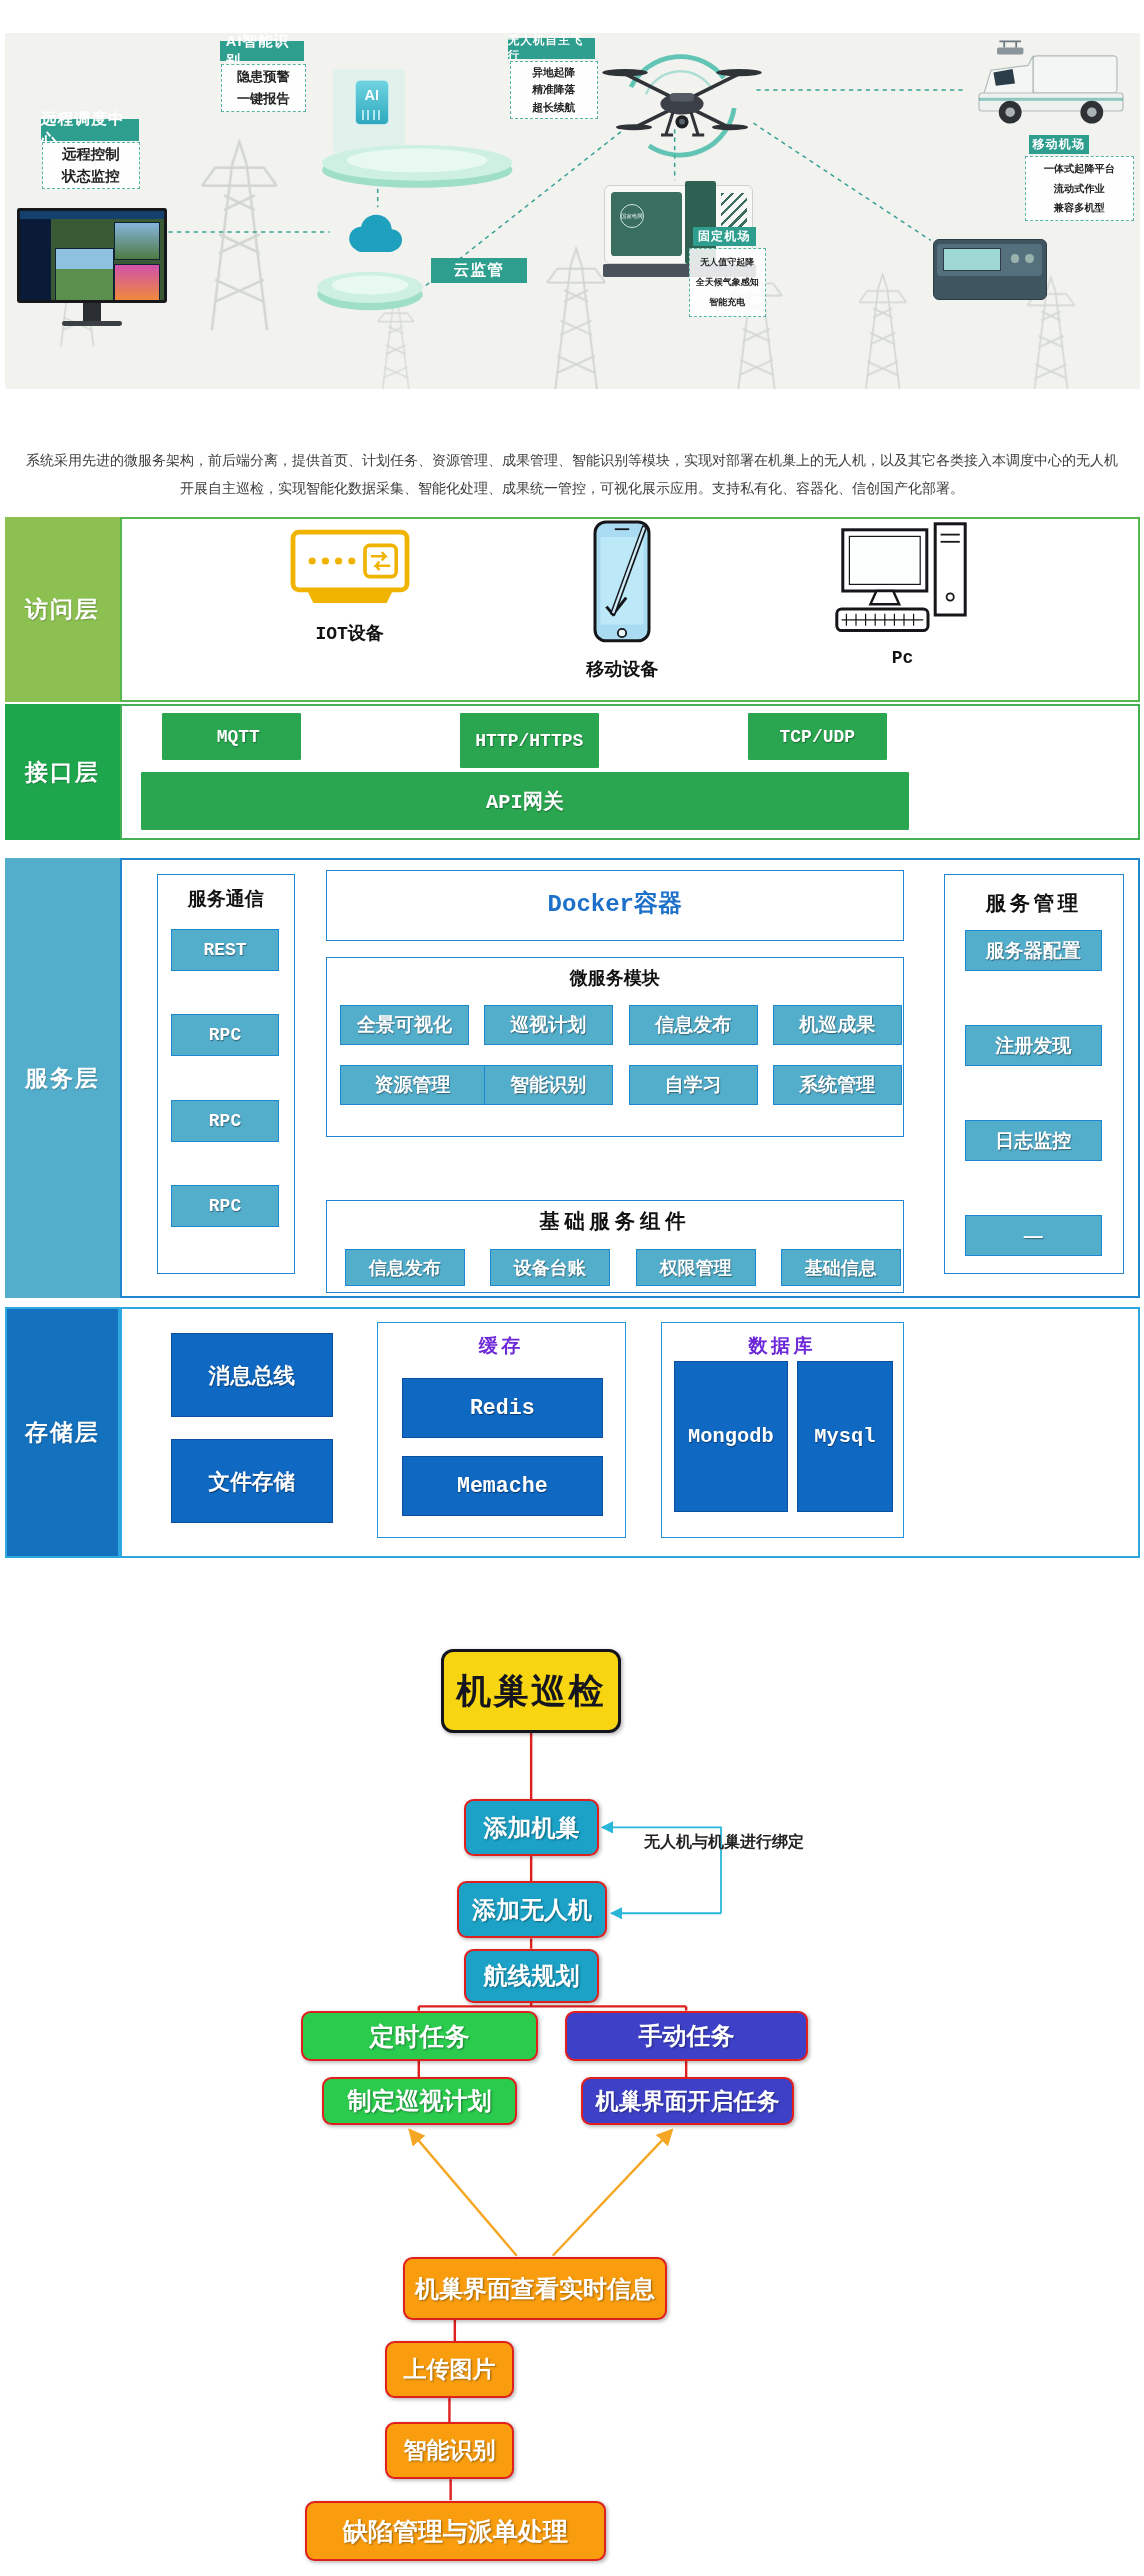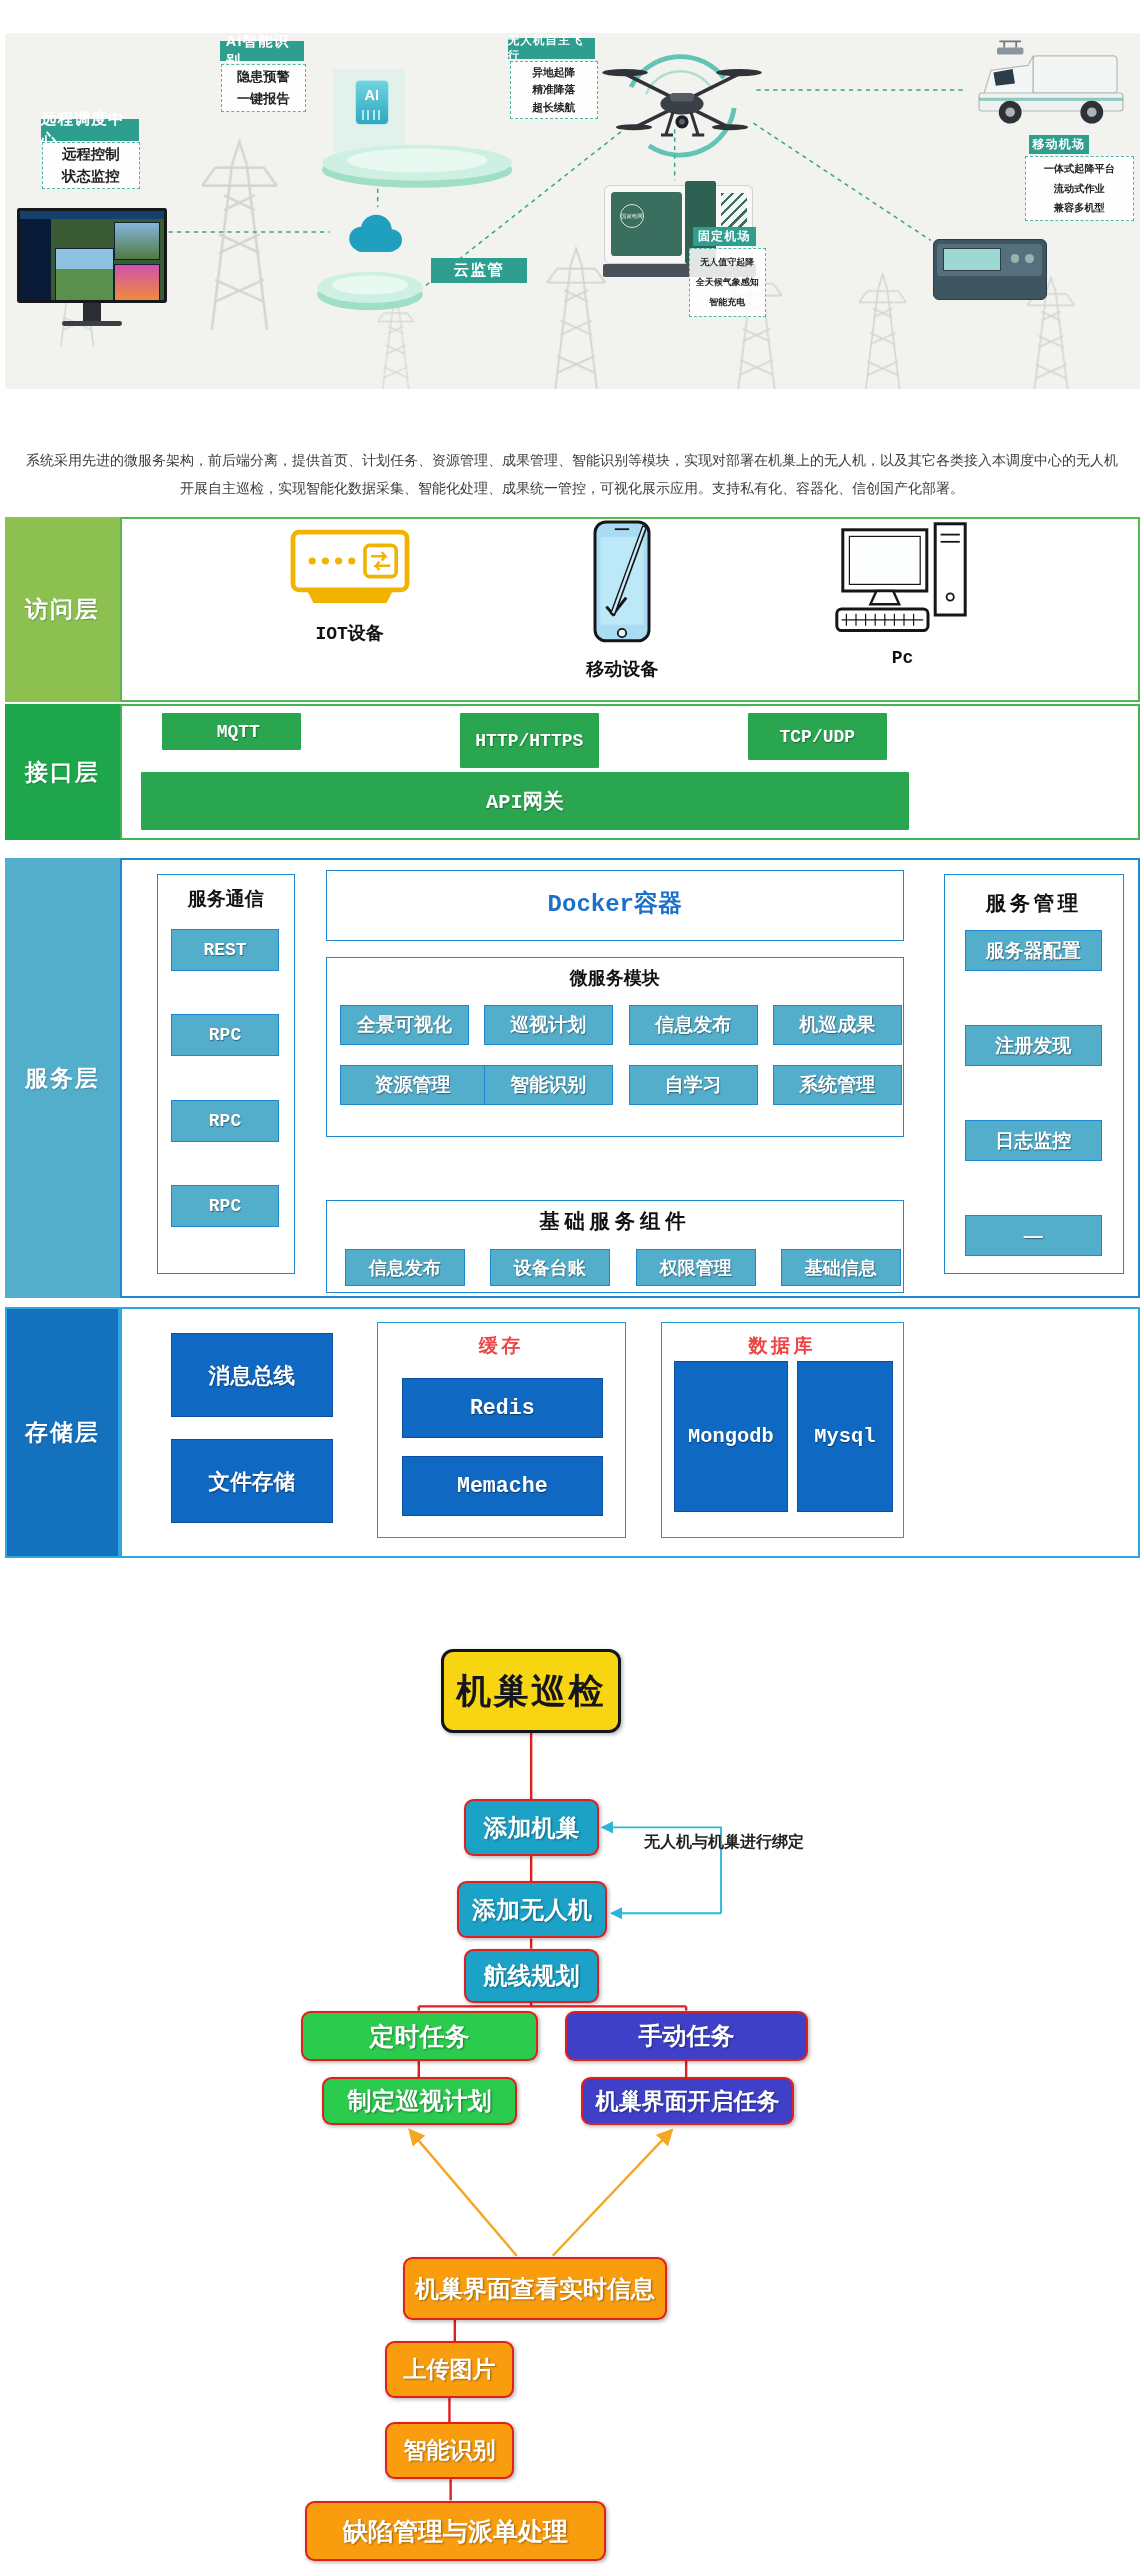--- a/index.html
+++ b/index.html
@@ -69,21 +69,21 @@
   .frame .ftitle { text-align:center; font-size:19px; color:#111; font-weight:bold; }
   .tchip { position:absolute; background:#53aecb; border:1.2px solid #1f87cf; color:#fff; font-weight:bold; display:flex; align-items:center; justify-content:center; text-shadow:0.6px 0.6px 1.2px rgba(0,0,0,.45); }
   .mono { font-family:"Liberation Mono","DejaVu Sans Mono",monospace; }
   .docker-title { color:#1c70c9; font-size:24px; font-weight:bold; text-align:center; line-height:67px; font-family:"Liberation Mono","DejaVu Sans Mono",monospace; }
 
   .l-storage { top:1307px; height:251px; }
   .l-storage .side { background:#1471be; border:2.4px solid #2da7e0; }
   .l-storage .content { border:2.4px solid #2da7e0; }
   .bsolid { position:absolute; background:#0f68c2; border:1.2px solid #0b4fa0; color:#fff; font-weight:bold; display:flex; align-items:center; justify-content:center; text-shadow:0.6px 0.6px 1.2px rgba(0,0,0,.45); font-size:21.6px; }
   .bframe { position:absolute; background:#fff; border:1.8px solid #2196d8; }
-  .bframe .ftitle { text-align:center; font-size:19px; color:#ef4444; font-weight:bold; letter-spacing:3.6px; }
+  .bframe .ftitle { text-align:center; font-size:19px; color:#6d28d9; font-weight:bold; letter-spacing:3.6px; }
 
   
   .flow { position:absolute; left:0; top:1617px; width:1144px; height:959px; }
   .fbox { position:absolute; display:flex; align-items:center; justify-content:center; border:2.4px solid #e01f1f; border-radius:9.6px; color:#fff; font-weight:bold; text-shadow:1.2px 1.2px 1.8px rgba(0,0,0,.35); box-shadow:1.2px 1.8px 3.6px rgba(0,0,0,.25); }
   .f-root { background:#f7d511; border:3px solid #14141e; border-radius:12px; color:#15151f; font-size:35px; letter-spacing:2.4px; text-shadow:none; }
   .f-teal { background:#1ba2c6; font-size:24px; }
   .f-green { background:#2bcb4e; font-size:25px; }
   .f-indigo { background:#3e41c8; font-size:24px; }
   .f-orange { background:#f99d0e; font-size:24px; }
   .f-note { position:absolute; color:#222; font-size:16px; font-weight:bold; text-align:center; }
@@ -292,21 +292,21 @@
           <path d="M24,158 v20 M40,158 v20 M56,158 v20 M72,158 v20 M88,158 v20 M104,158 v20 M120,158 v20 M136,158 v20 M16,168 h136" stroke="#14161a" stroke-width="2"></path>
         </svg>
         <div class="dlabel">Pc</div>
       </div>
     </div>
   </div>
 
   <div class="layer l-interface">
     <div class="side">接口层</div>
     <div class="content">
-      <div class="gbox" style="left:40px;top:7.2px;width:139px;height:37px;padding-left:14px;">MQTT</div>
+      <div class="gbox" style="left:40px;top:7.2px;width:139px;height:47px;padding-left:14px;">MQTT</div>
       <div class="gbox" style="left:338px;top:7.2px;width:139px;height:55px;">HTTP/HTTPS</div>
       <div class="gbox" style="left:626px;top:7.2px;width:139px;height:47px;">TCP/UDP</div>
       <div class="gbox" style="left:19px;top:66px;width:768px;height:58px;font-size:20.4px;">API网关</div>
     </div>
   </div>
 
   <div class="layer l-service">
     <div class="side">服务层</div>
     <div class="content">
 

